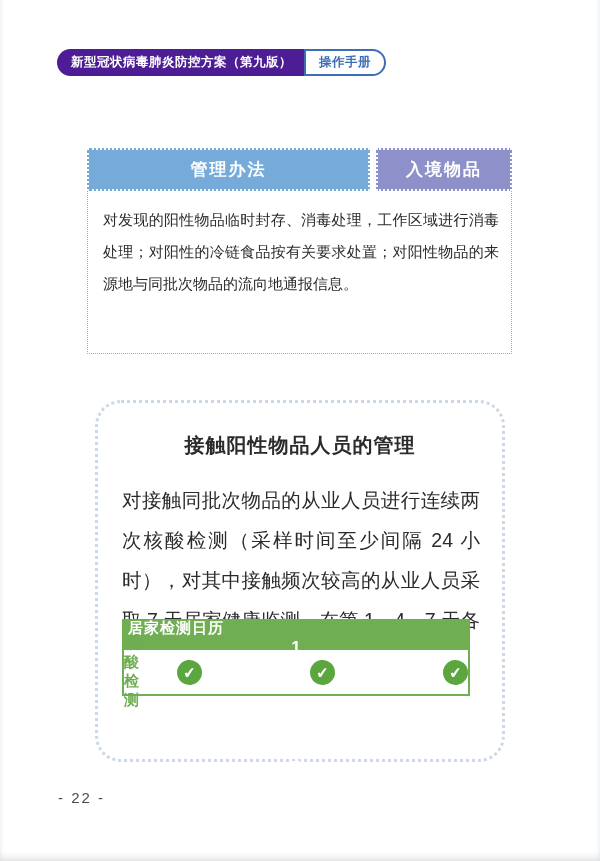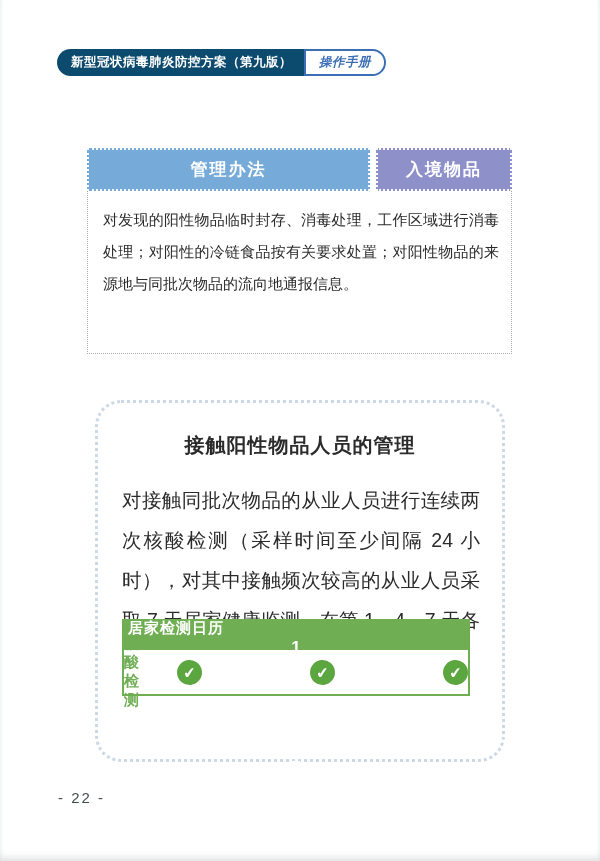--- a/index.html
+++ b/index.html
@@ -15,40 +15,39 @@
     box-shadow: inset 0 -6px 8px -4px #d8dadd, inset 3px 0 5px -4px #e3e5e8, inset -3px 0 5px -4px #e3e5e8;
     overflow: hidden;
   }
 
   
   .header-pill {
     position: absolute; left: 57px; top: 49px;
     display: inline-flex; align-items: stretch; height: 27px;
   }
   .pill-main {
-    background: #0c4a6e;
+    background: #4c1d95;
     color: #ffffff;
     font-size: 12.5px; font-weight: bold;
     display: flex; align-items: center;
     padding: 0 12px 0 14px;
     border-radius: 14px 0 0 14px;
     letter-spacing: 0.5px;
     white-space: nowrap;
   }
   .pill-badge {
     background: #ffffff;
     color: #3c6eb5;
     font-size: 12.5px; font-weight: bold;
     display: flex; align-items: center;
     padding: 0 13px;
     border: 2px solid #3c6eb5;
     border-radius: 0 14px 14px 0;
     letter-spacing: 0.5px;
     white-space: nowrap;
-    font-style: italic;
   }
 
   
   .entry-table { position: absolute; left: 87px; top: 148px; width: 425px; }
   .thead { display: flex; gap: 6px; height: 43px; }
   .th-cell {
     display: flex; align-items: center; justify-content: center;
     color: #ffffff; font-size: 17px; font-weight: bold;
     letter-spacing: 2px;
     border: 2px dotted rgba(255,255,255,0.95);

